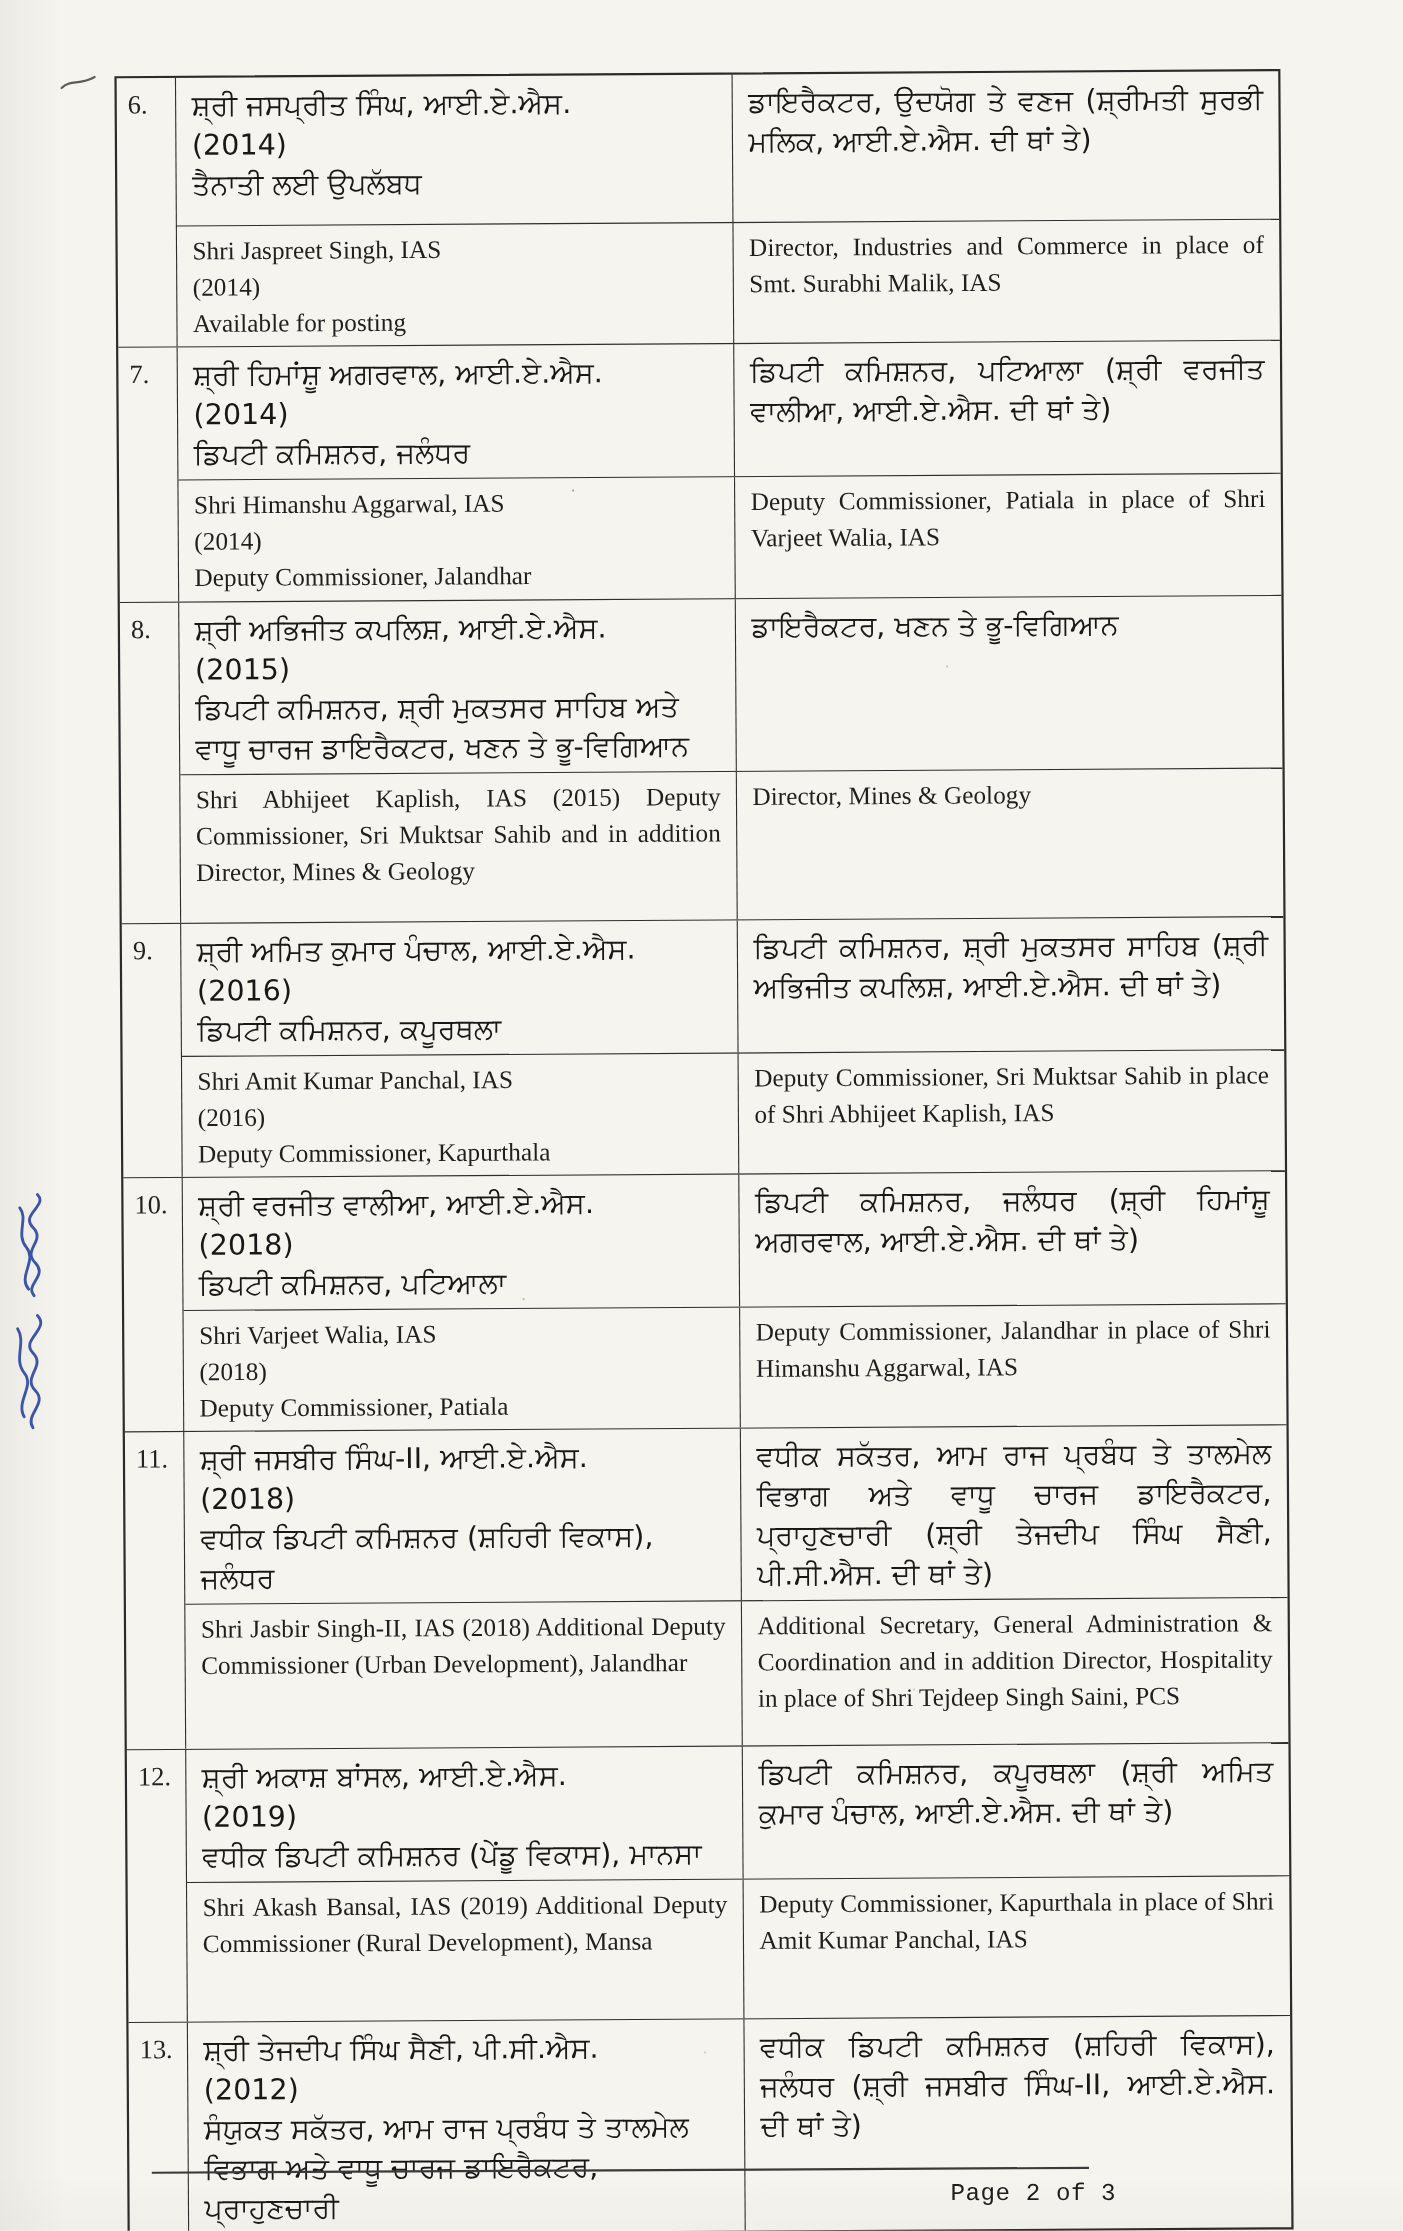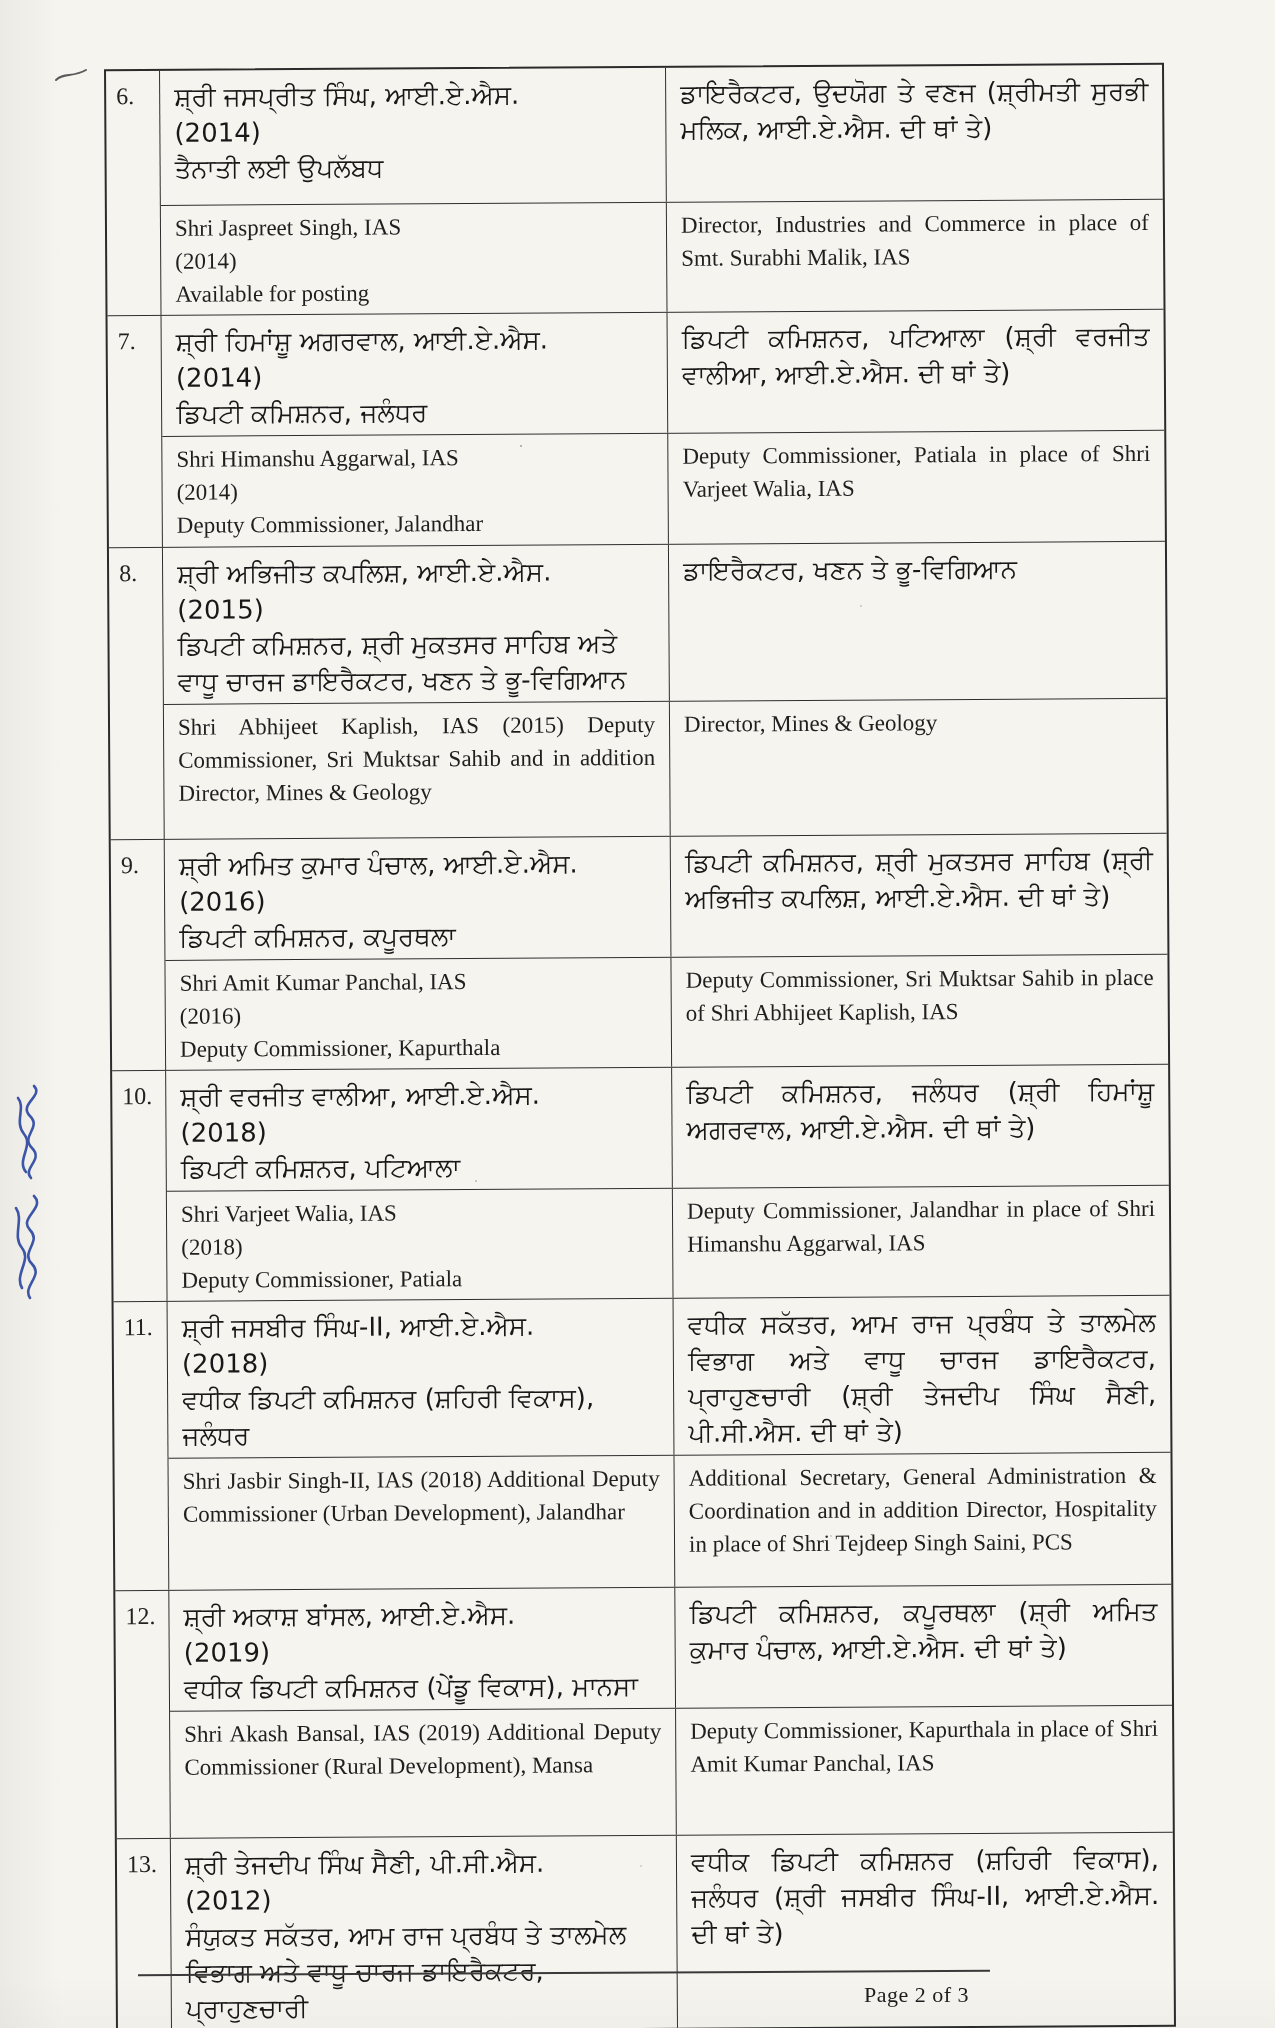--- a/index.html
+++ b/index.html
@@ -45,21 +45,21 @@
     font-size:23px;line-height:33px;color:#1f1f1f;
     white-space:pre-line;padding-top:6px;
   }
   .en-text.flow{white-space:normal;text-align:justify;}
   .footer-rule{
     position:absolute;left:138px;top:1972px;width:852px;height:2px;
     background:#3a3a3a;transform:rotate(-0.3deg);
   }
   .page-number{
     position:absolute;left:864px;top:1982px;
-    font-family:Liberation Serif, serif;font-size:22px;color:#1d1d1d;
+    font-family:Liberation Mono, monospace;font-size:22px;color:#1d1d1d;
     letter-spacing:0.5px;
   }
   .margin-note{position:absolute;left:4px;top:1078px;}
   .stray-mark{position:absolute;left:52px;top:62px;}
   .speckles{
     position:absolute;left:520px;top:445px;width:2px;height:2px;border-radius:50%;
     background:rgba(90,90,90,0.55);
     box-shadow:
       340px 160px 0 rgba(120,120,120,0.4),
       -45px 735px 0 rgba(110,110,110,0.45),

